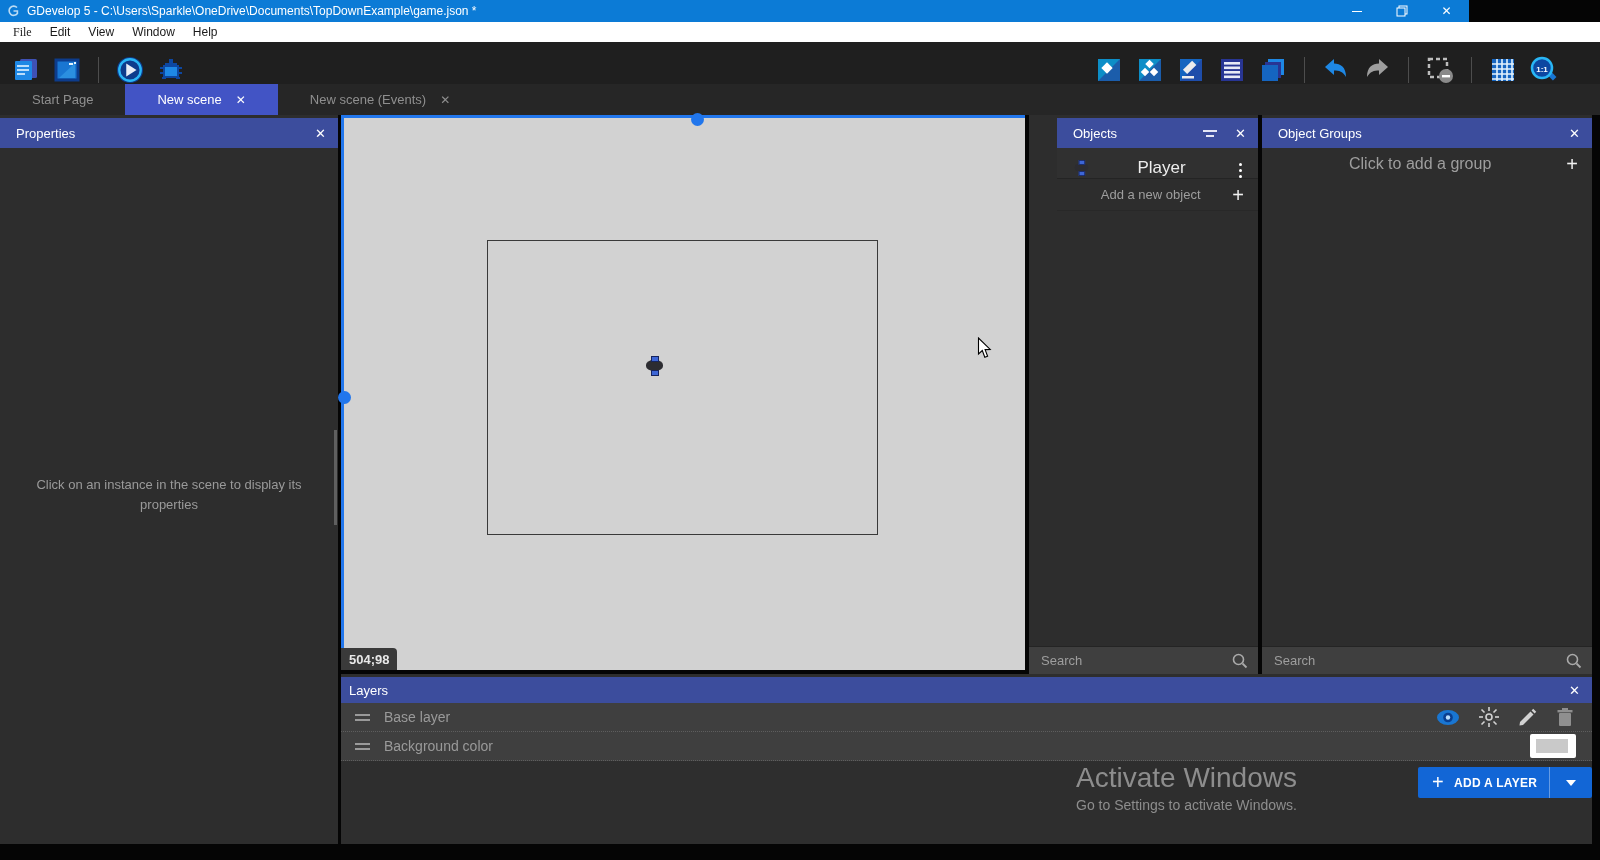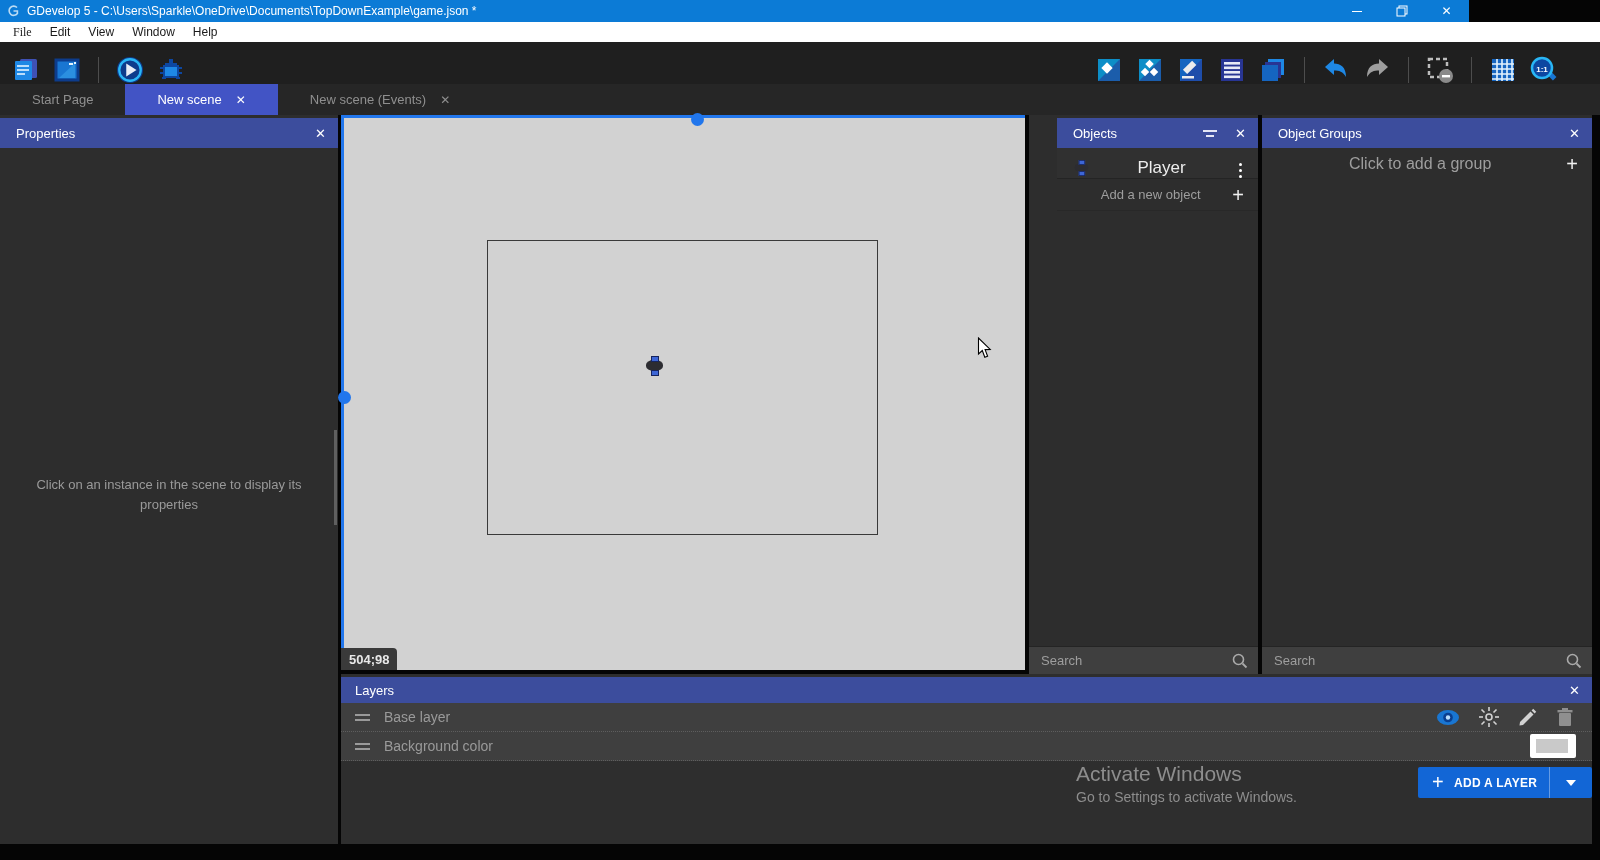--- a/index.html
+++ b/index.html
@@ -96,39 +96,39 @@
   .search-row input { flex:1; background:transparent; border:none; outline:none; color:#ddd;
                       font-size:13px; font-family:"Liberation Sans", sans-serif; }
   .search-row input::placeholder { color:#9e9e9e; opacity:1; }
 
   
   .groups-panel { left:1262px; top:115px; width:330px; height:559px; }
   .groups-panel .panel-header { padding-left:16px; }
 
   
   .layers-panel { left:341px; top:674px; width:1251px; height:170px; background:#2e2e2e; }
-  .layers-panel .panel-header { height:26px; font-size:13px; padding-left:14px; }
+  .layers-panel .panel-header { height:26px; font-size:13px; padding-left:8px; }
   .layer-row { height:29px; background:#3f3f3f; display:flex; align-items:center;
                padding:12px 14px; color:#9a9a9a; font-size:14px;
                border-bottom:1px dotted #5e5e5e; }
   .drag-handle { display:flex; flex-direction:column; gap:3px; margin-right:14px; }
   .drag-handle i { display:block; width:15px; height:2px; background:#9a9a9a; }
   .layer-actions { margin-left:auto; display:flex; align-items:center; gap:18px; padding-right:4px; }
   .swatch-btn { margin-left:auto; margin-right:2px; width:46px; height:24px; background:#fff;
                 border-radius:2px; display:flex; align-items:center; padding-left:6px; }
   .swatch-inner { width:32px; height:14px; background:#c9c9c9; }
   .add-layer-btn { position:absolute; right:0; top:93px; width:174px; height:31px; background:#1266d6;
                    display:flex; align-items:center; color:#fff; font-size:12px; font-weight:bold;
                    letter-spacing:.3px; border-radius:2px; }
   .add-layer-btn .plus { font-size:20px; font-weight:300; padding:0 10px 0 14px; }
   .add-layer-btn .divider { width:1px; height:31px; background:rgba(255,255,255,.35); margin-left:12px; }
   .add-layer-btn .caret { width:0; height:0; border-left:5px solid transparent;
         border-right:5px solid transparent; border-top:6px solid #fff; margin:0 auto; }
   .watermark { position:absolute; right:295px; top:88px; color:#8d8d8d; text-align:left; }
-  .wm1 { font-size:21px; }
+  .wm1 { font-size:28px; }
   .wm2 { font-size:14px; margin-top:3px; }
 </style>
 </head>
 <body>
 
 <div id="app">
 
   <div class="titlebar">
     <svg class="app-logo" viewBox="0 0 14 14">
       <path d="M11 3.5 A4.6 4.6 0 1 0 11.4 9.5 L11.4 7 L7.5 7" stroke="#d9ecfa" fill="none" stroke-width="1.6"></path>

